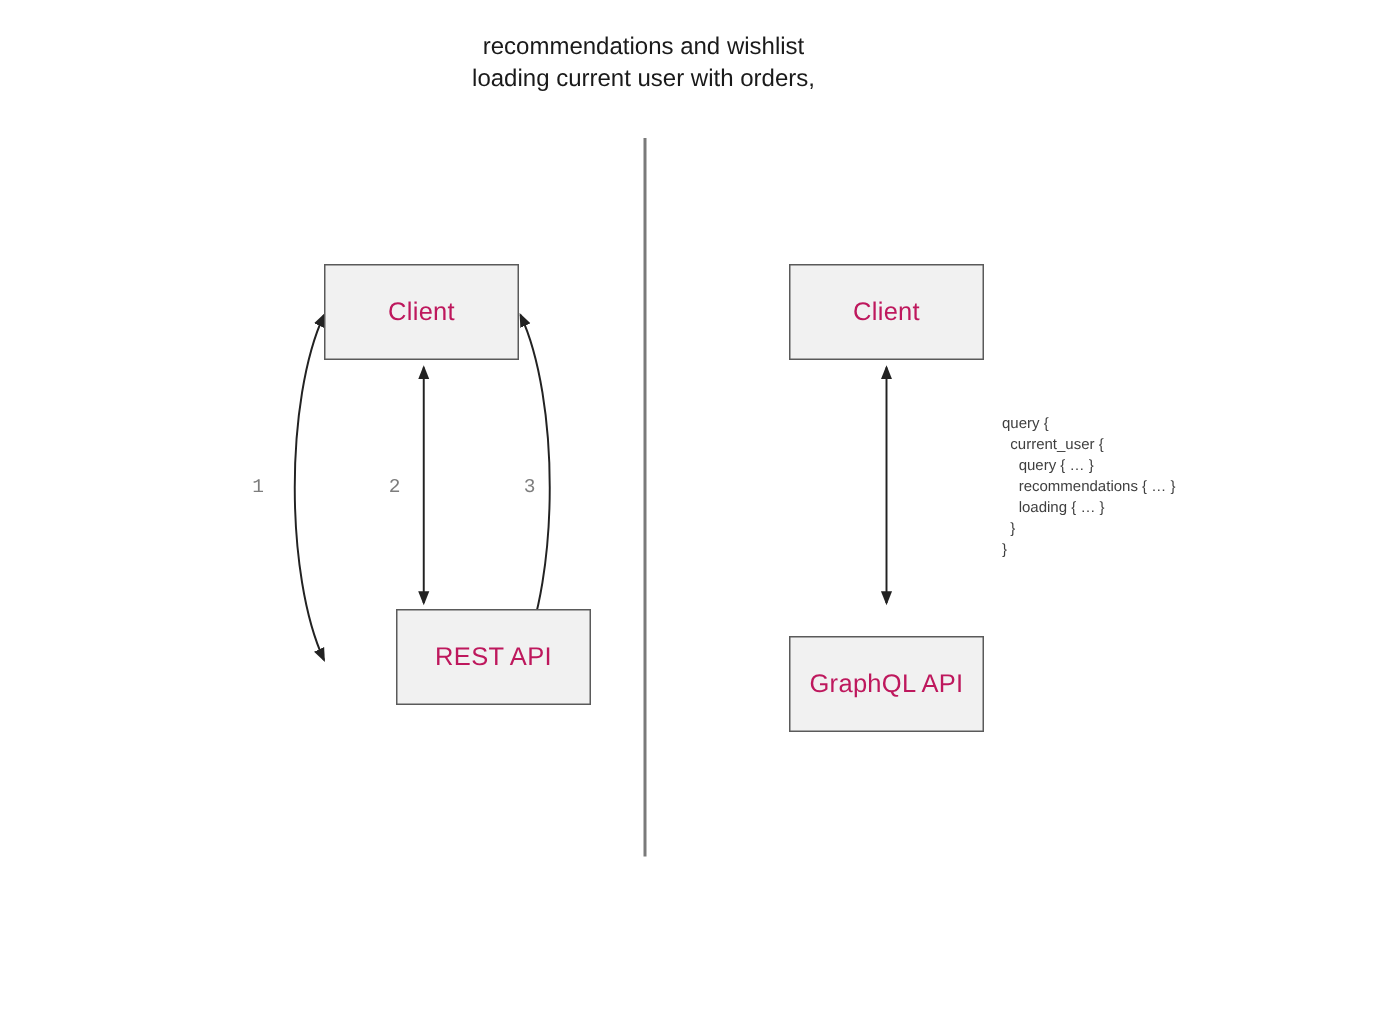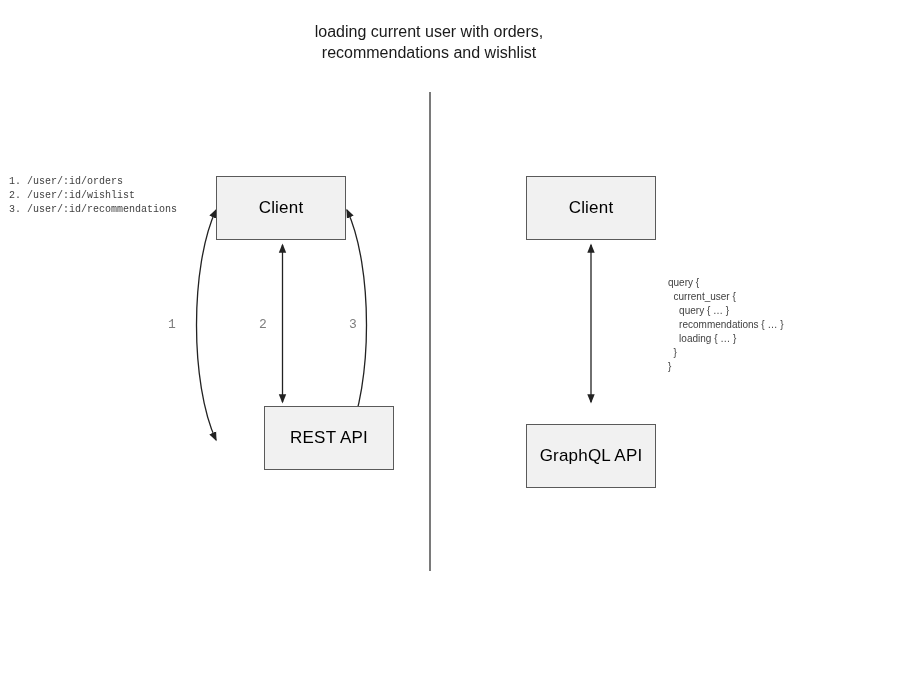--- a/index.html
+++ b/index.html
@@ -36,21 +36,21 @@
     position: absolute;
     width: 130px;
     height: 64px;
     background: #f1f1f1;
     border: 1.5px solid #5a5a5a;
     display: flex;
     align-items: center;
     justify-content: center;
     font-size: 17px;
     letter-spacing: 0.2px;
-    color: #000000;
+    color: #be185d;
     box-sizing: border-box;
   }
   .node-client-left  { left: 216px; top: 176px; }
   .node-rest         { left: 216px; top: 406px; margin-left: 48px; }
   .node-client-right { left: 526px; top: 176px; }
   .node-graphql      { left: 526px; top: 424px; }
   .endpoints {
     position: absolute;
     left: 9px;
     top: 175px;
@@ -81,47 +81,42 @@
   .num-1 { left: 164px; top: 317px; }
   .num-2 { left: 255px; top: 317px; }
   .num-3 { left: 345px; top: 317px; }
 </style>
 </head>
 <body>
 
 <div class="canvas">
 
   <div class="title">
+    <div>recommendations and wishlist</div>
     <div>loading current user with orders,</div>
-    <div>recommendations and wishlist</div>
   </div>
 
   <svg class="arrows-layer" width="917" height="689" viewBox="0 0 917 689">
     <defs>
       <marker id="arrow" viewBox="0 0 10 10" refX="8" refY="5" markerWidth="7.5" markerHeight="7.5" orient="auto-start-reverse">
         <path d="M 0 1.2 L 9.5 5 L 0 8.8 z" fill="#222222"></path>
       </marker>
     </defs>
 
     <line x1="430" y1="92" x2="430" y2="571" stroke="#7a7a7a" stroke-width="2"></line>
 
     <path d="M 216 210 C 190 266, 190 384, 216 440" fill="none" stroke="#222222" stroke-width="1.3" marker-start="url(#arrow)" marker-end="url(#arrow)"></path>
 
     <path d="M 282.5 245 L 282.5 402" fill="none" stroke="#222222" stroke-width="1.3" marker-start="url(#arrow)" marker-end="url(#arrow)"></path>
 
     <path d="M 347 210 C 373 266, 373 384, 347 440" fill="none" stroke="#222222" stroke-width="1.3" marker-start="url(#arrow)" marker-end="url(#arrow)"></path>
 
     <path d="M 591 245 L 591 402" fill="none" stroke="#222222" stroke-width="1.3" marker-start="url(#arrow)" marker-end="url(#arrow)"></path>
   </svg>
 
-  <div class="endpoints">
-    <div class="code-line">1. /user/:id/orders</div>
-    <div class="code-line">2. /user/:id/wishlist</div>
-    <div class="code-line">3. /user/:id/recommendations</div>
-  </div>
 
   <div class="node node-client-left">Client</div>
 
   <div class="node node-rest">REST API</div>
 
   <div class="arrow-num num-1">1</div>
   <div class="arrow-num num-2">2</div>
   <div class="arrow-num num-3">3</div>
 
   <div class="node node-client-right">Client</div>

